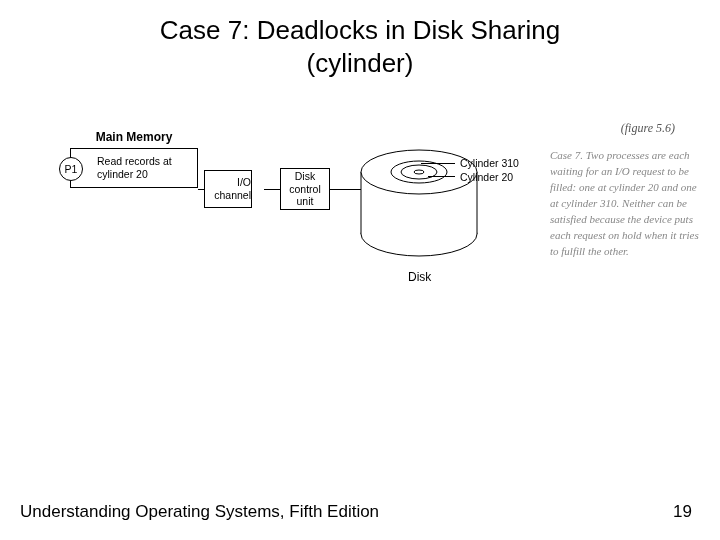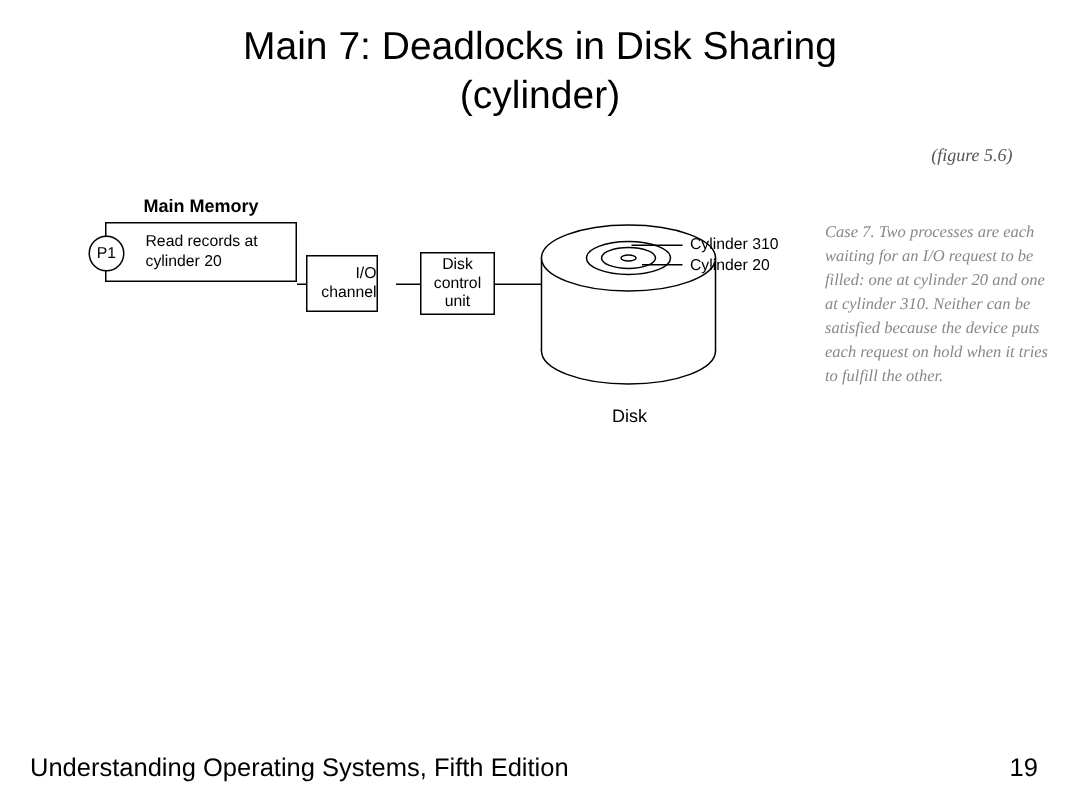--- a/index.html
+++ b/index.html
@@ -76,21 +76,21 @@
     font-weight: normal;
   }
   .cyl-label {
     position: absolute;
     font-size: 10.5px;
   }
   .cyl-line { position: absolute; background: #000; height: 1px; }
   .figure-ref {
     position: absolute;
     right: 45px;
-    top: 96px;
+    top: 121px;
     font-family: Georgia, serif;
     font-style: italic;
     font-size: 12px;
     color: #555;
   }
   .caption {
     position: absolute;
     right: 20px;
     top: 148px;
     width: 150px;
@@ -111,21 +111,21 @@
     right: 28px;
     bottom: 18px;
     font-size: 17px;
   }
   .disk-svg { position: absolute; }
 </style>
 </head>
 <body>
 
 <h1 class="title">
-  <span>Main 7: Deadlocks in Disk Sharing</span><br>
+  <span>Case 7: Deadlocks in Disk Sharing</span><br>
   <span>(cylinder)</span>
 </h1>
 
 <div class="figure-ref">(figure 5.6)</div>
 <div class="caption">Case 7. Two processes are each waiting for an I/O request to be filled: one at cylinder 20 and one at cylinder 310. Neither can be satisfied because the device puts each request on hold when it tries to fulfill the other.</div>
 
 <div class="diagram-area">
 
   <div class="mem-label" style="left:40px; top:0; width:128px;">Main Memory</div>
 

